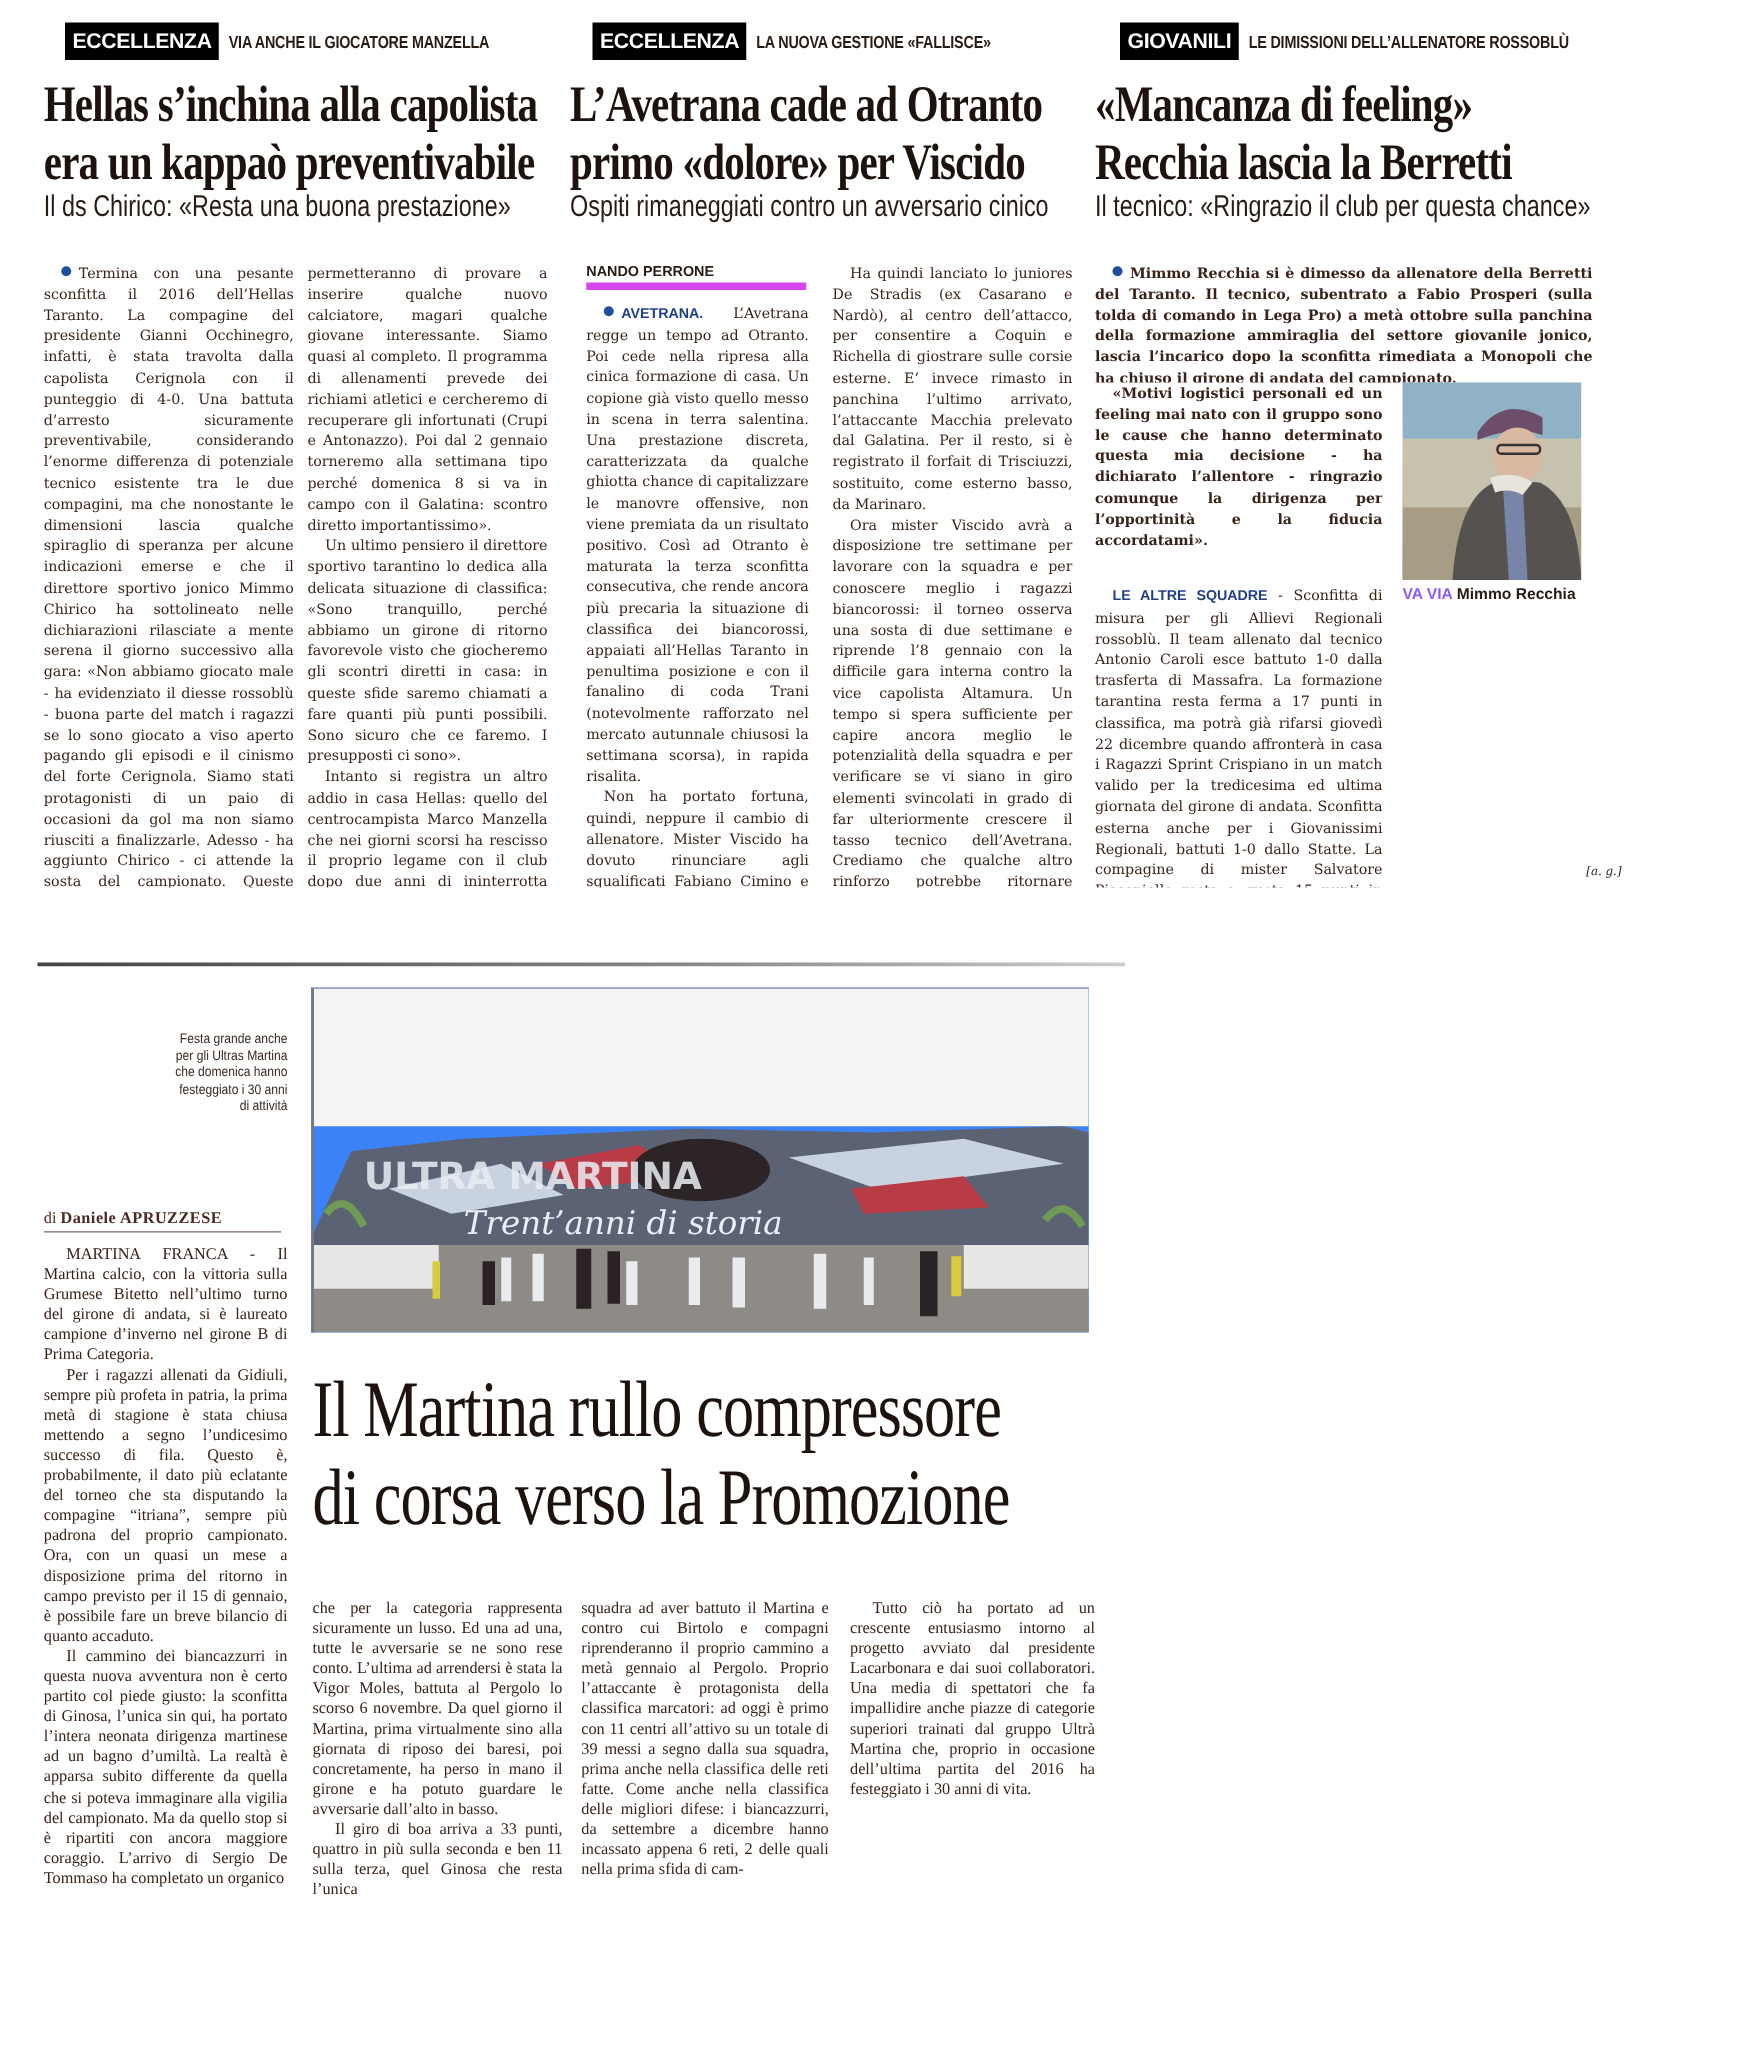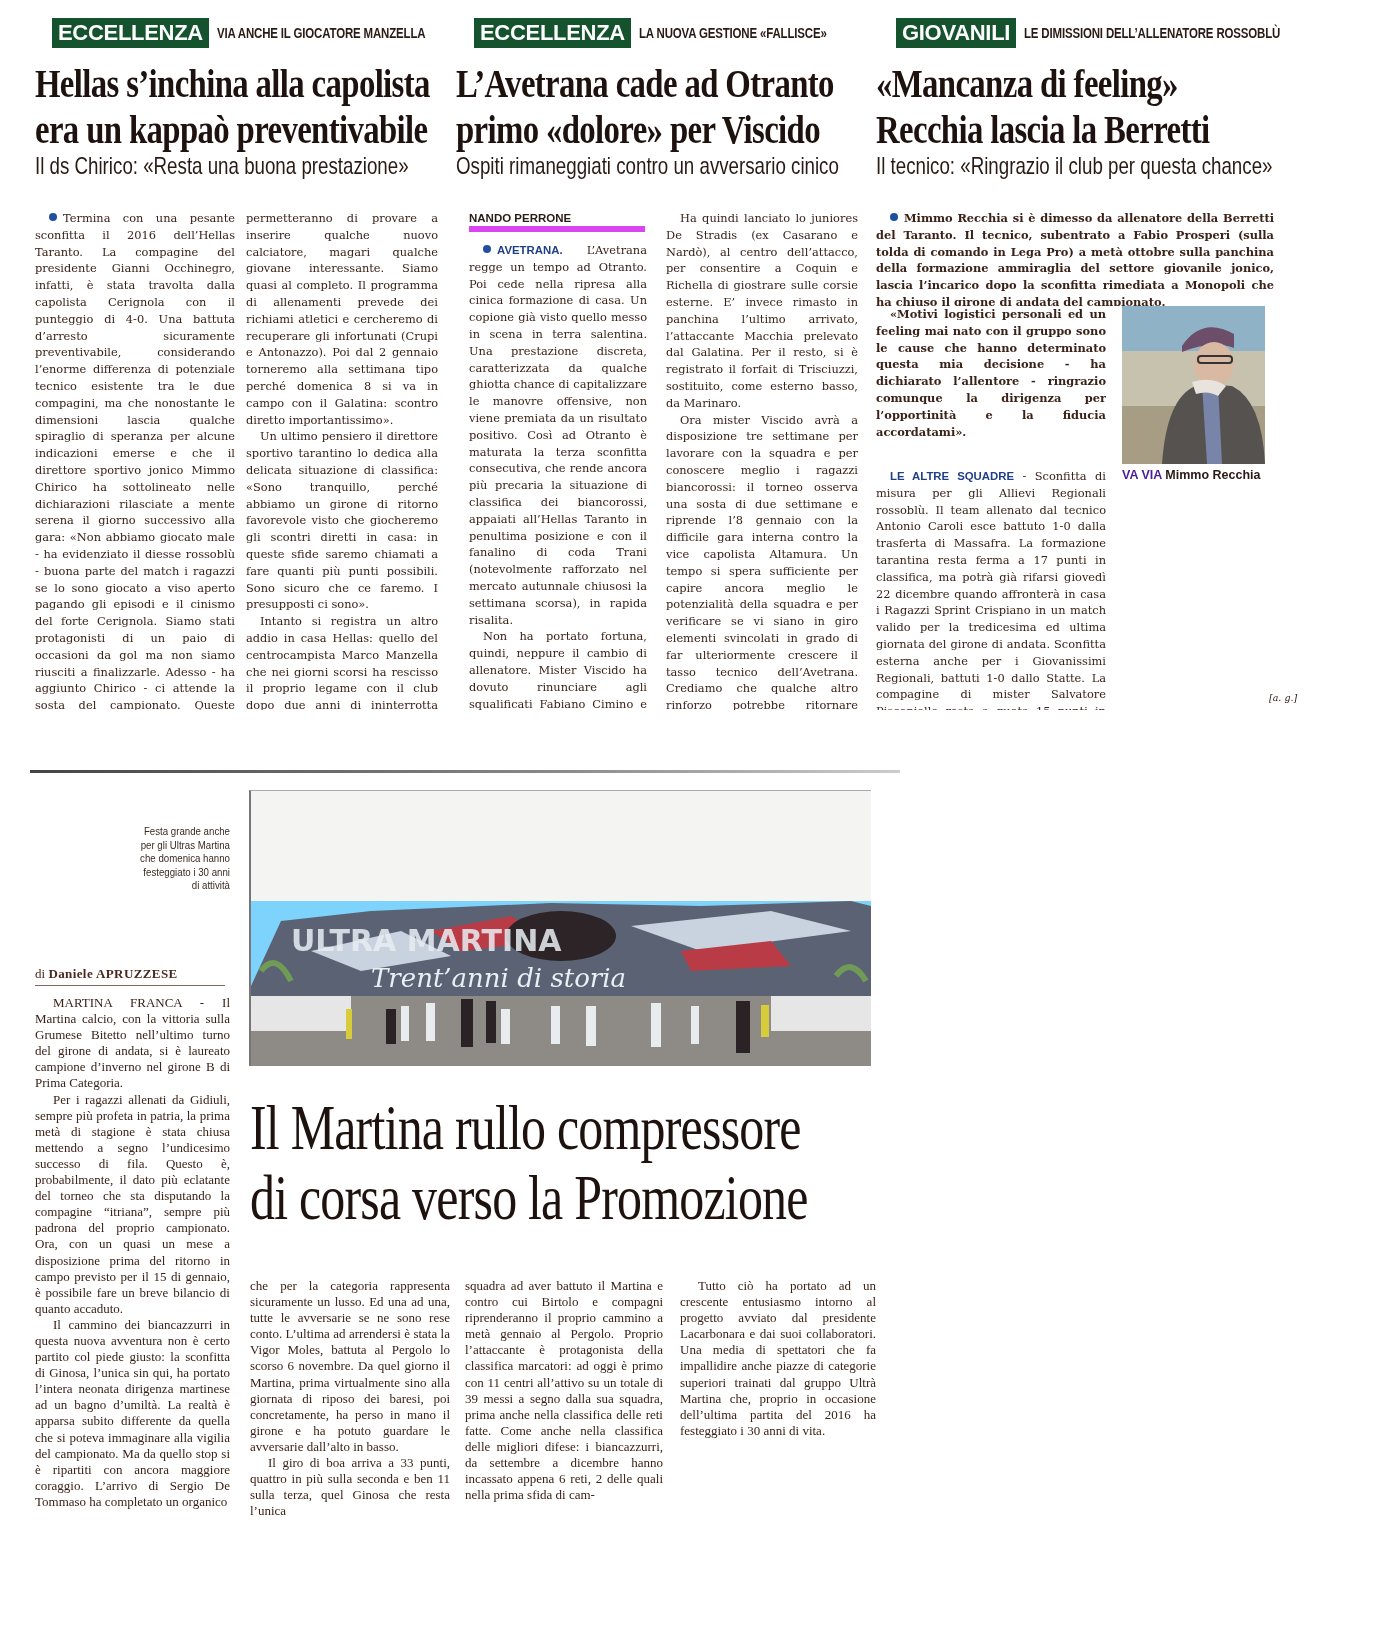--- a/index.html
+++ b/index.html
@@ -1,35 +1,35 @@
 <!DOCTYPE html>
 <html><head>
 <meta charset="utf-8">
 <style>
   html,body{margin:0;padding:0;background:#fff;}
   body{width:1399px;height:1639px;position:relative;overflow:hidden;color:#2a1a14;}
   .abs{position:absolute;margin-left:24px;}
   .kicker{position:absolute;top:18px;height:30px;display:flex;align-items:center;gap:8px;}
-  .tag{background:#14532d;color:#fff;font-family:"Liberation Sans",sans-serif;font-weight:bold;font-size:22px;padding:2px 6px;letter-spacing:-0.3px;line-height:26px;}
+  .tag{background:#000000;color:#fff;font-family:"Liberation Sans",sans-serif;font-weight:bold;font-size:17px;padding:2px 6px;letter-spacing:-0.3px;line-height:26px;}
   .kick-text{font-family:"Liberation Sans",sans-serif;font-weight:bold;font-size:14px;color:#2a1a14;transform:scaleX(0.82);transform-origin:left center;white-space:nowrap;letter-spacing:-0.2px;}
   .headline{position:absolute;font-family:"Liberation Serif",serif;font-weight:bold;font-size:41px;line-height:46px;color:#1e120e;transform:scaleX(0.80);transform-origin:left top;white-space:nowrap;letter-spacing:-0.8px;}
   .subhead{position:absolute;font-family:"Liberation Sans",sans-serif;font-size:24px;line-height:28px;color:#2a1a14;transform:scaleX(0.78);transform-origin:left top;white-space:nowrap;}
   .col{position:absolute;font-family:"DejaVu Serif",serif;font-size:11.4px;line-height:16.8px;text-align:justify;color:#3a2218;hyphens:auto;}
   .col p{margin:0;text-indent:14px;}
   .col p.noind{text-indent:0;}
   .dot{display:inline-block;width:8px;height:8px;border-radius:50%;background:#1f4f9e;margin-right:6px;vertical-align:1px;}
   .lead-cap{font-family:"Liberation Sans",sans-serif;font-weight:bold;color:#1f3f86;}
   .byline{position:absolute;font-family:"Liberation Sans",sans-serif;font-weight:bold;font-size:11.5px;color:#2a1a14;border-bottom:6px solid #d946ef;padding-bottom:2px;}
   .sig{font-style:italic;font-size:9.5px;float:right;}
   .bold-col{font-weight:bold;}
   .photo-recchia{position:absolute;left:1122px;top:306px;width:143px;height:158px;overflow:hidden;background:linear-gradient(180deg,#9fb7c8 0%,#c9d2cf 30%,#b7ab8f 60%,#8e8673 100%);}
   .caption-recchia{position:absolute;left:1122px;top:468px;font-family:"Liberation Sans",sans-serif;font-size:12.5px;font-weight:bold;white-space:nowrap;}
-  .caption-recchia .blue{color:#4c1d95;}
+  .caption-recchia .blue{color:#8b5cf6;}
   .bottom-rule{position:absolute;left:30px;top:770px;width:870px;height:3px;background:linear-gradient(90deg,#444,#888 60%,#ccc);}
-  .photo-stadium{position:absolute;left:249px;top:790px;width:620px;height:275px;border-left:2px solid #777;border-top:1px solid #aaa;overflow:hidden;background:#7dd3fc;}
+  .photo-stadium{position:absolute;left:249px;top:790px;width:620px;height:275px;border-left:2px solid #777;border-top:1px solid #aaa;overflow:hidden;background:#3b82f6;}
   .photo-caption{position:absolute;left:120px;top:825px;width:110px;font-family:"Liberation Sans",sans-serif;font-size:11px;line-height:13.5px;text-align:right;color:#3a2a22;transform:scaleX(0.88);transform-origin:right top;}
   .martina-byline{position:absolute;left:35px;top:966px;width:190px;font-family:"Liberation Serif",serif;font-size:13px;color:#4a2a20;border-bottom:1px solid #7a6a60;padding-bottom:3px;}
   .martina-byline b{font-weight:bold;letter-spacing:0.4px;}
   .big-headline{position:absolute;left:250px;font-family:"Liberation Serif",serif;font-size:64px;line-height:70px;color:#1e120e;transform:scaleX(0.78);transform-origin:left top;white-space:nowrap;letter-spacing:-1px;}
   .tcol{position:absolute;font-family:"Liberation Serif",serif;font-size:13px;line-height:16.1px;text-align:justify;color:#3a2218;}
   .tcol p{margin:0;text-indent:18px;}
   .tcol p.noind{text-indent:0;}
 </style>
 </head>
 <body>

